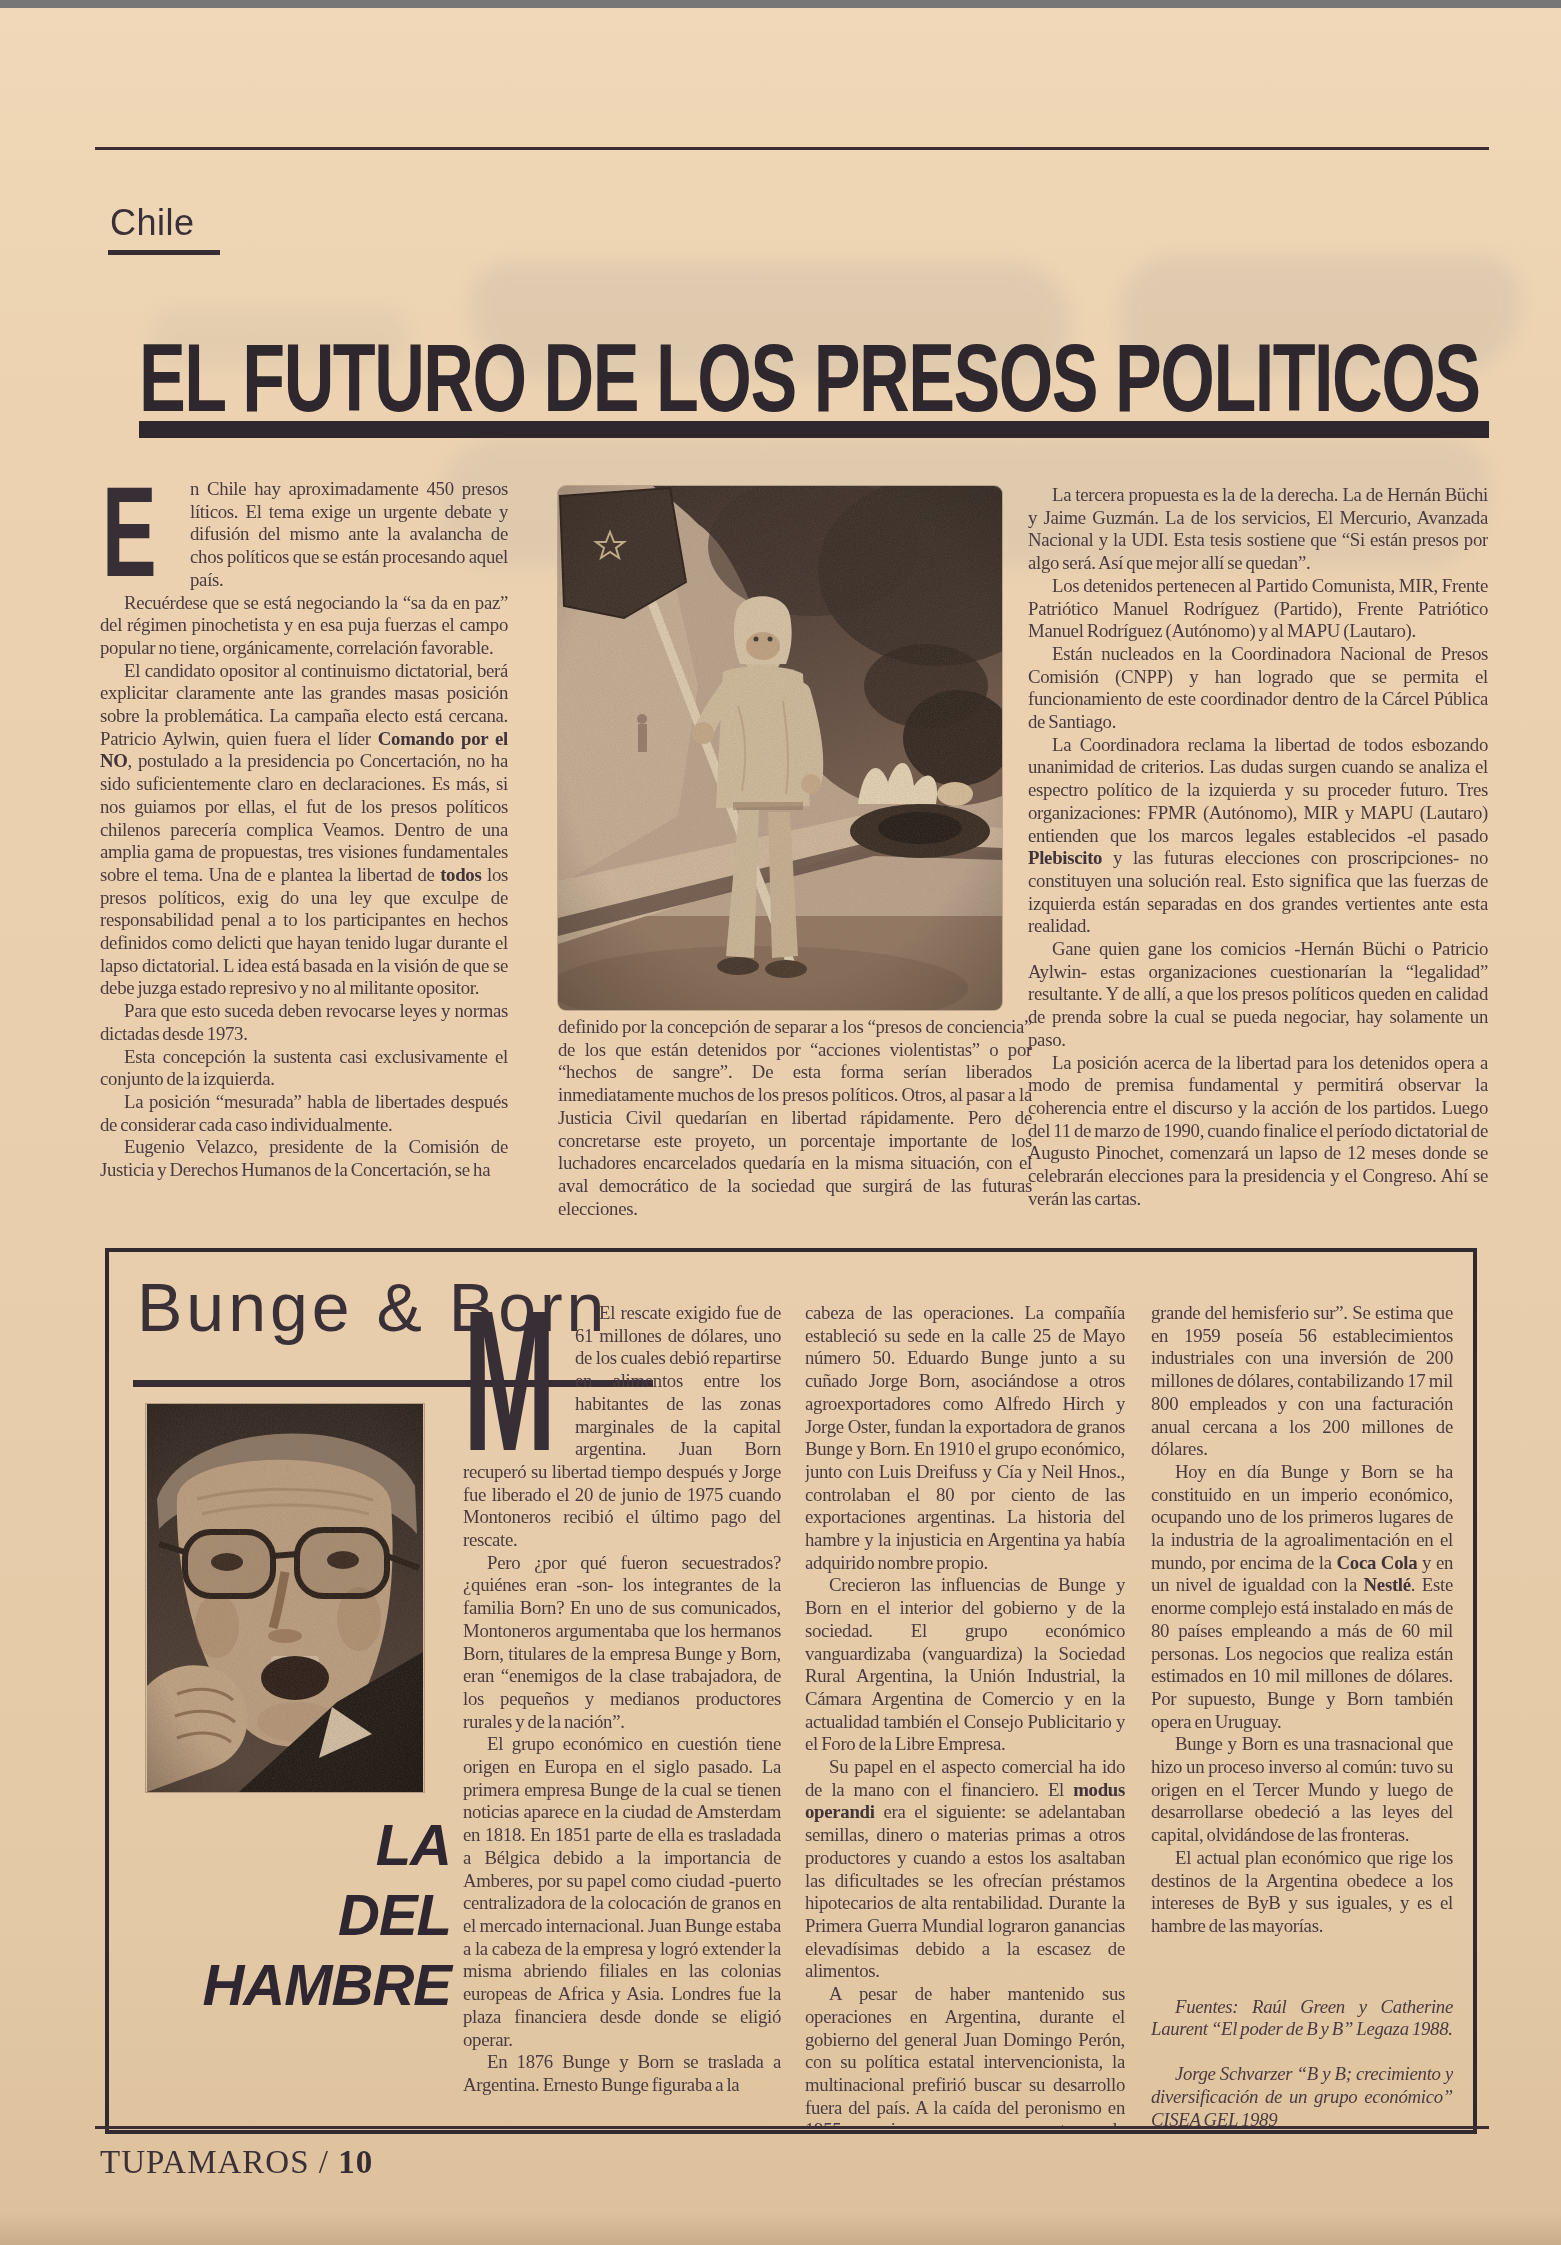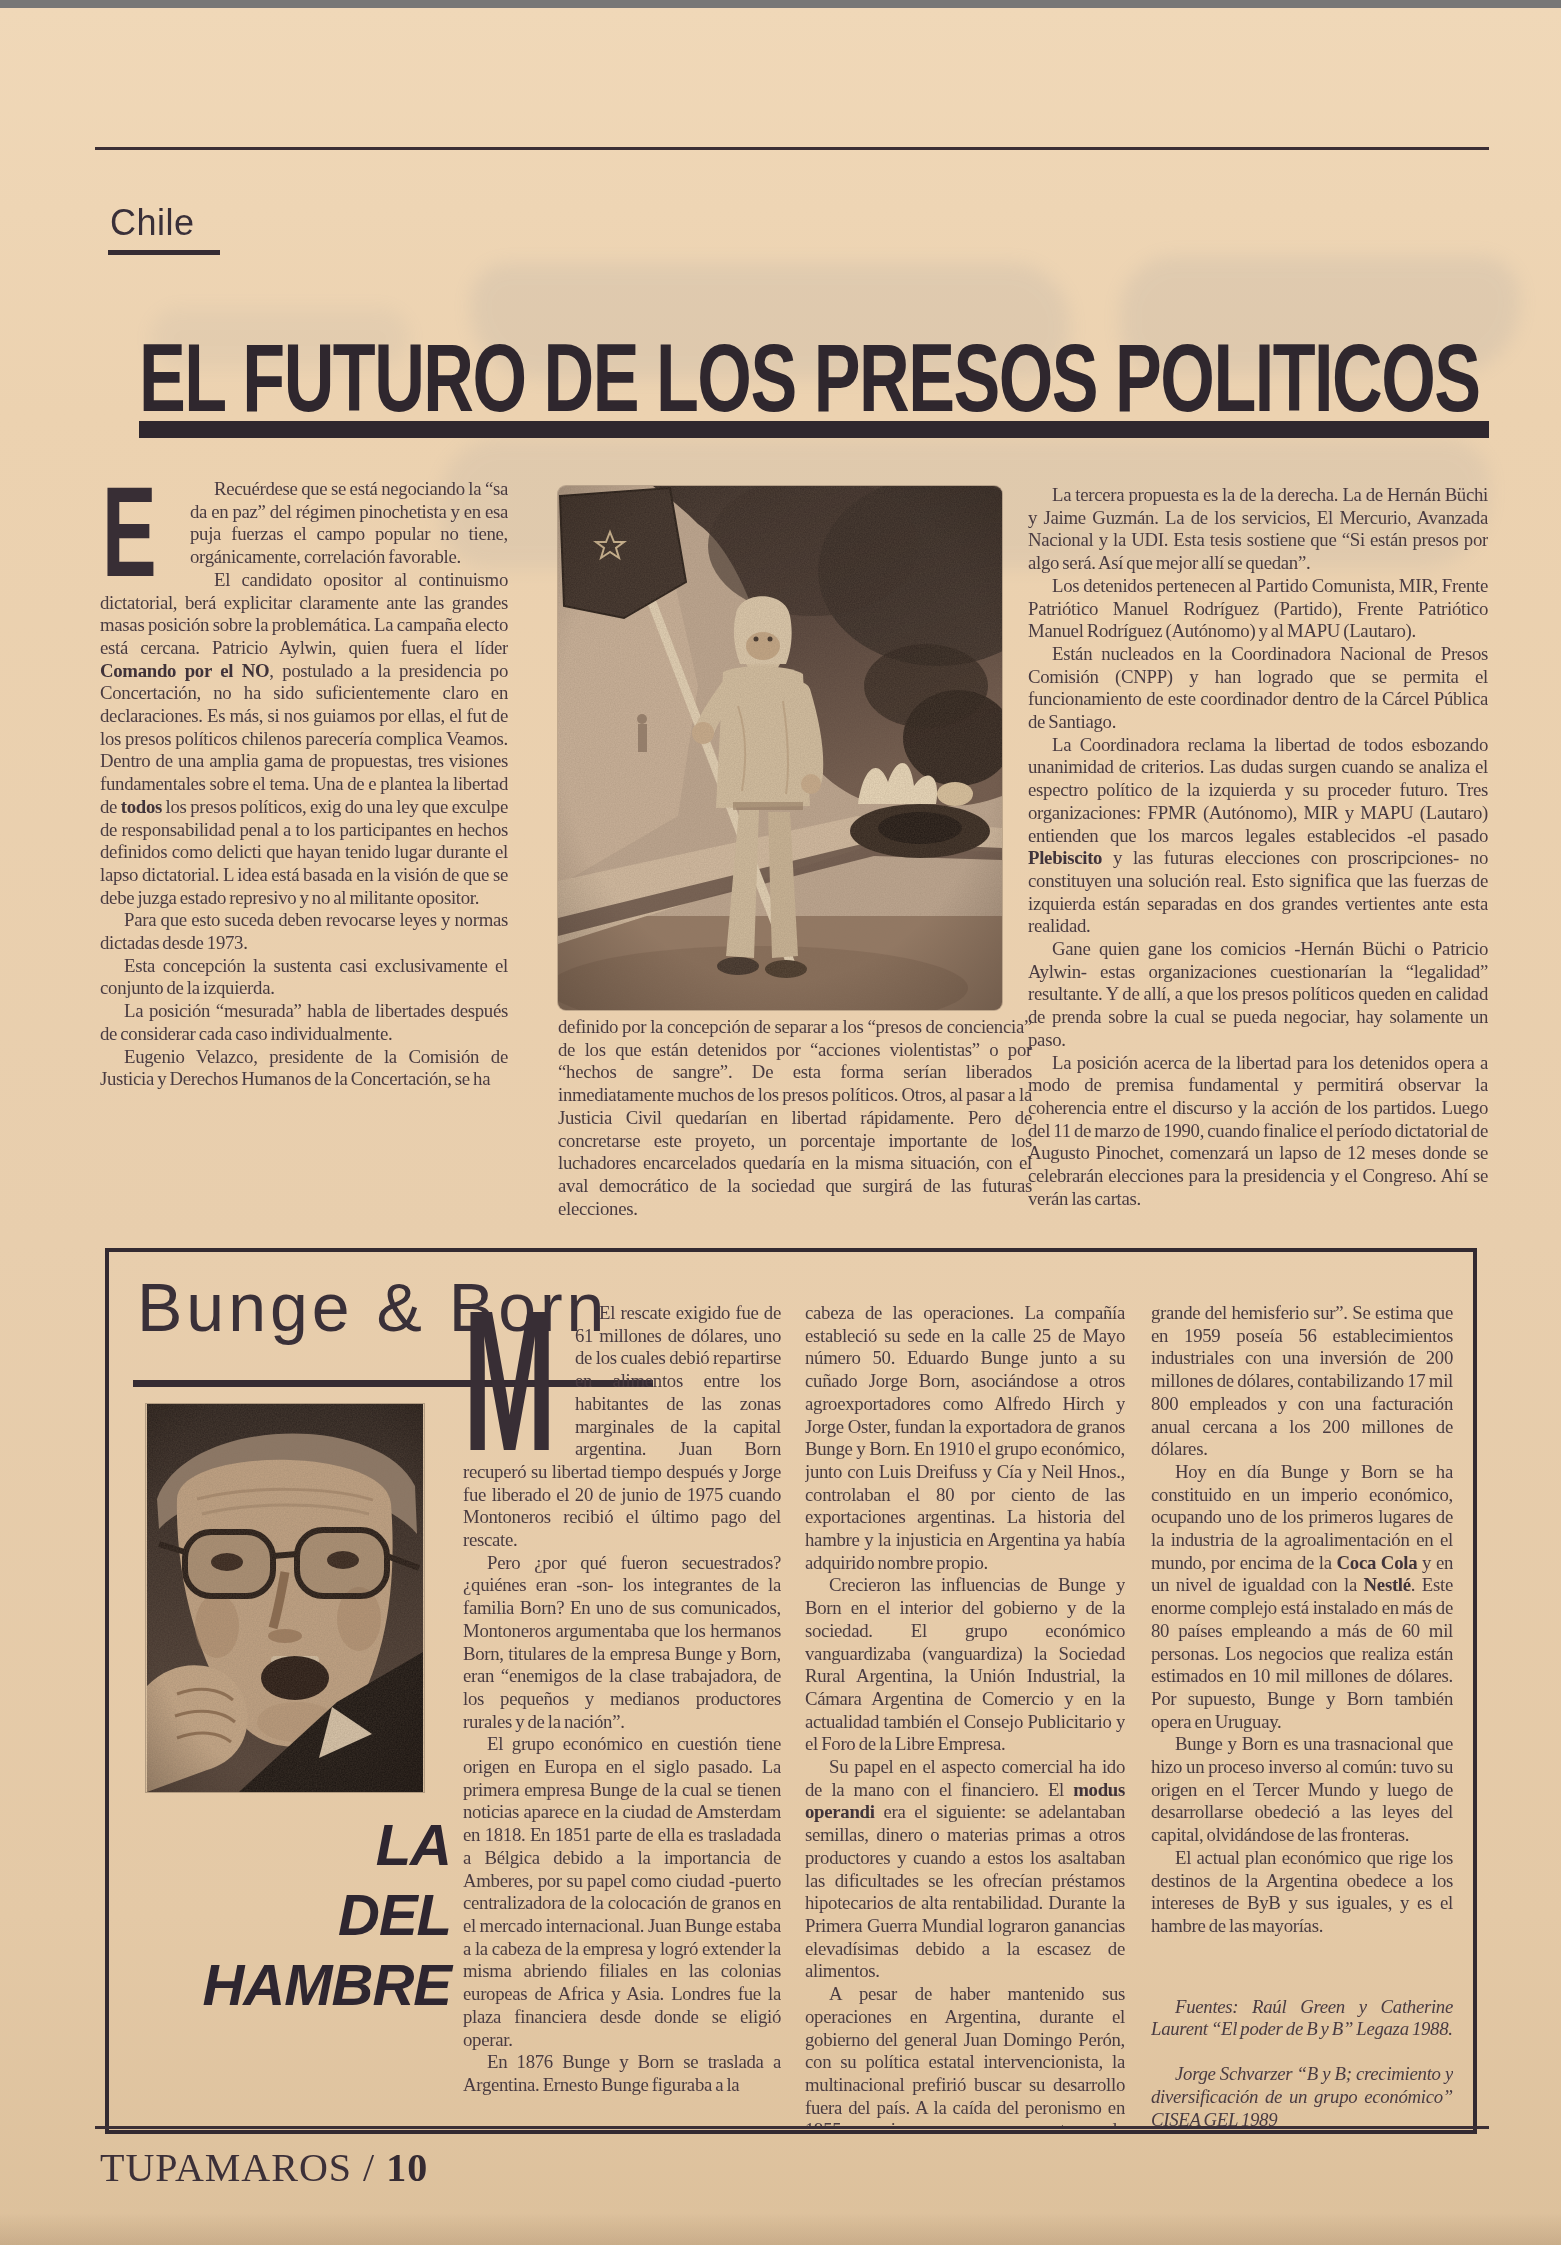--- a/index.html
+++ b/index.html
@@ -61,21 +61,21 @@
     font-family:"Liberation Sans",sans-serif;font-weight:bold;font-style:italic;
     font-size:58px;line-height:70px;letter-spacing:-1px;color:#2e2630;}
   .boxcol{top:50px;height:824px;overflow:hidden;}
   .colA{left:354px;width:318px;}
   .colB{left:696px;width:320px;}
   .colC{left:1042px;width:302px;}
   .src{font-style:italic;}
   .srcgap{margin-top:58px !important;}
   .srcgap2{margin-top:22px !important;}
 
-  .footer{position:absolute;left:100px;top:2136px;font-size:40px;letter-spacing:1px;color:#3c3038;}
+  .footer{position:absolute;left:100px;top:2136px;font-size:33px;letter-spacing:1px;color:#3c3038;}
   .footer b{font-weight:bold;color:#352b32;}
 
   .edge-shadow{position:absolute;left:0;top:2205px;width:1561px;height:40px;
     background:linear-gradient(180deg,rgba(90,60,35,0) 0%,rgba(90,60,35,.18) 100%);pointer-events:none;}
 </style>
 </head>
 <body>
 
 <div class="page">
 
@@ -88,21 +88,21 @@
 
   <div class="kicker">
     <span>Chile</span>
   </div>
   <div class="kicker-underline"></div>
 
   <h1 class="headline">EL FUTURO DE LOS PRESOS POLITICOS</h1>
   <div class="headline-bar"></div>
 
   <div class="bodytext colL">
-    <p class="noind"><span class="dropE">E</span></p>
+    <p class="noind"><span class="dropE">E</span><span>n Chile hay aproximadamente 450 presos líticos. El tema exige un urgente debate y difusión del mismo ante la avalancha de chos políticos que se están procesando aquel país.</span></p>
     <p>Recuérdese que se está negociando la “sa da en paz” del régimen pinochetista y en esa puja fuerzas el campo popular no tiene, orgánicamente, correlación favorable.</p>
     <p><span>El candidato opositor al continuismo dictatorial, berá explicitar claramente ante las grandes masas posición sobre la problemática. La campaña electo está cercana. Patricio Aylwin, quien fuera el líder </span><b>Comando por el NO</b><span>, postulado a la presidencia po Concertación, no ha sido suficientemente claro en declaraciones. Es más, si nos guiamos por ellas, el fut de los presos políticos chilenos parecería complica Veamos. Dentro de una amplia gama de propuestas, tres visiones fundamentales sobre el tema. Una de e plantea la libertad de </span><b>todos</b><span> los presos políticos, exig do una ley que exculpe de responsabilidad penal a to los participantes en hechos definidos como delicti que hayan tenido lugar durante el lapso dictatorial. L idea está basada en la visión de que se debe juzga estado represivo y no al militante opositor.</span></p>
     <p>Para que esto suceda deben revocarse leyes y normas dictadas desde 1973.</p>
     <p>Esta concepción la sustenta casi exclusivamente el conjunto de la izquierda.</p>
     <p>La posición “mesurada” habla de libertades después de considerar cada caso individualmente.</p>
     <p>Eugenio Velazco, presidente de la Comisión de Justicia y Derechos Humanos de la Concertación, se ha</p>
   </div>
 
   <div class="photo-main">
     <svg width="444" height="524" viewBox="0 0 444 524" xmlns="http://www.w3.org/2000/svg">

